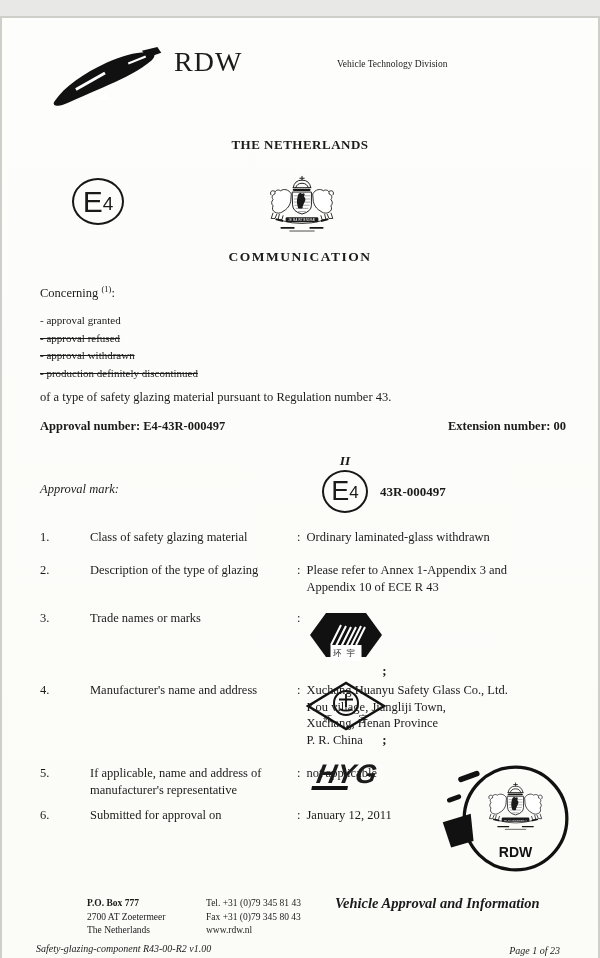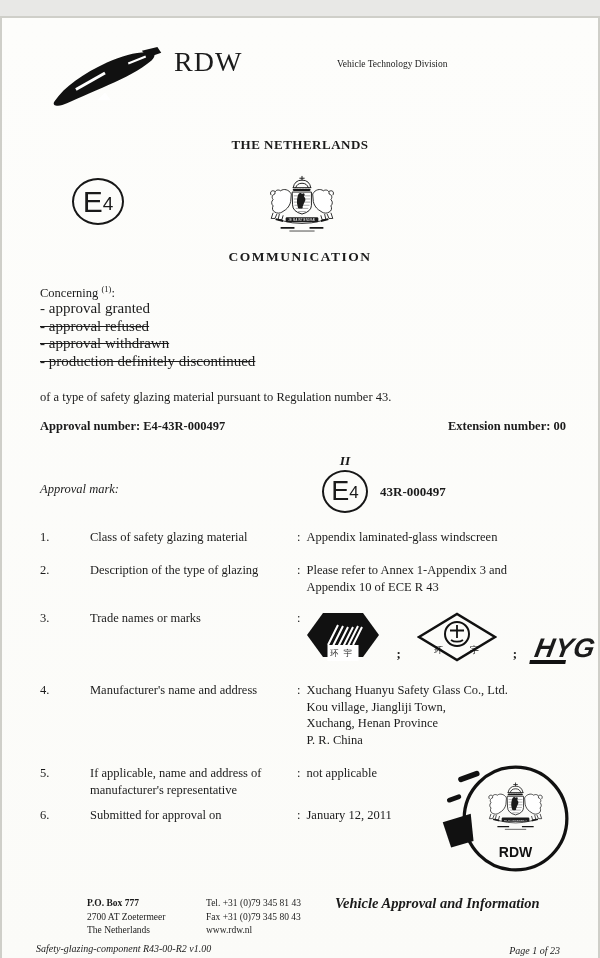--- a/index.html
+++ b/index.html
@@ -24,40 +24,40 @@
   
   .e-circle{border:2.5px solid #171717;border-radius:50%;display:flex;align-items:center;justify-content:center;
     font-family:"Liberation Sans",sans-serif;background:transparent;box-sizing:border-box;}
   .badge-left{left:70px;top:160px;width:52px;height:47px;}
   .badge-left .e{font-size:30px;line-height:1;}
   .badge-left .n{font-size:19px;margin-top:4px;}
   .coa-main{left:256px;top:152px;width:88px;height:68px;}
   
   .concerning{left:38px;top:266px;font-size:12.5px;}
   .concerning sup{font-size:8.5px;}
-  .options{left:38px;top:282px;font-size:15px;line-height:17.5px;}
+  .options{left:38px;top:294px;font-size:11px;line-height:17.5px;}
   .options .struck{text-decoration:line-through;text-decoration-thickness:1.4px;}
   .subject{left:38px;top:372px;font-size:12.5px;}
   
   .approval-row{left:38px;right:32px;top:401px;display:flex;justify-content:space-between;font-weight:bold;font-size:12.5px;}
   .mark-label{left:38px;top:464px;font-style:italic;font-size:12.5px;}
   .mark-class{left:320px;top:435px;width:46px;text-align:center;font-style:italic;font-weight:bold;font-size:13.5px;font-family:"Liberation Serif",serif;}
   .mark-circle{left:320px;top:452px;width:46px;height:43px;}
   .mark-circle .e{font-size:27px;line-height:1;}
   .mark-circle .n{font-size:17px;margin-top:3px;}
   .mark-number{left:378px;top:466px;font-weight:bold;font-size:13px;}
   
   .item-row{left:38px;right:20px;display:grid;grid-template-columns:50px 207px 1fr;font-size:12.5px;line-height:16.5px;}
   .row1{top:511px;} .row2{top:544px;} .row3{top:592px;} .row4{top:664px;} .row5{top:747px;} .row6{top:789px;}
   .item-label{white-space:pre-line;}
   .item-value{display:flex;}
   .item-value .colon{margin-right:6px;flex:0 0 auto;}
   .item-value .val-text{white-space:pre-line;}
   
-  .tm-cluster{display:flex;align-items:flex-end;gap:16px;margin-top:2px;}
+  .tm-cluster{display:flex;align-items:center;gap:1px;margin-top:2px;flex-direction:column;}
   .tm-hex-wrap{position:relative;width:74px;height:50px;}
   .tm-hex-caption{position:absolute;bottom:1px;left:50%;transform:translateX(-50%);font-size:8.5px;background:#fff;
      padding:0 2px;white-space:nowrap;letter-spacing:5px;font-family:"DejaVu Sans",sans-serif;}
   .tm-semi{align-self:flex-end;margin-bottom:0px;font-weight:bold;font-size:13px;}
   .tm-hyg{position:relative;margin-top:12px;margin-left:2px;transform:skewX(-10deg);
      font-family:"Liberation Sans",sans-serif;font-weight:900;font-style:italic;font-size:27px;line-height:1;letter-spacing:0.5px;}
   .tm-hyg-bar{position:absolute;left:-3px;bottom:-2px;width:60%;height:4px;background:#111;}
   
   .stamp{left:437px;top:741px;width:140px;height:120px;}
   
@@ -155,21 +155,21 @@
     <span class="e">E</span>
       <span class="n">4</span>
   </div>
   <div class="abs mark-number">43R-000497</div>
 
   <div class="abs item-row row1">
     <div class="item-num">1.</div>
     <div class="item-label">Class of safety glazing material</div>
     <div class="item-value">
         <span class="colon">:</span>
-        <span class="val-text">Appendix laminated-glass windscreen</span>
+        <span class="val-text">Ordinary laminated-glass withdrawn</span>
       </div>
   </div>
   <div class="abs item-row row2">
     <div class="item-num">2.</div>
     <div class="item-label">Description of the type of glazing</div>
     <div class="item-value">
         <span class="colon">:</span>
         <span class="val-text">Please refer to Annex 1-Appendix 3 and
 Appendix 10 of ECE R 43</span>
       </div>

